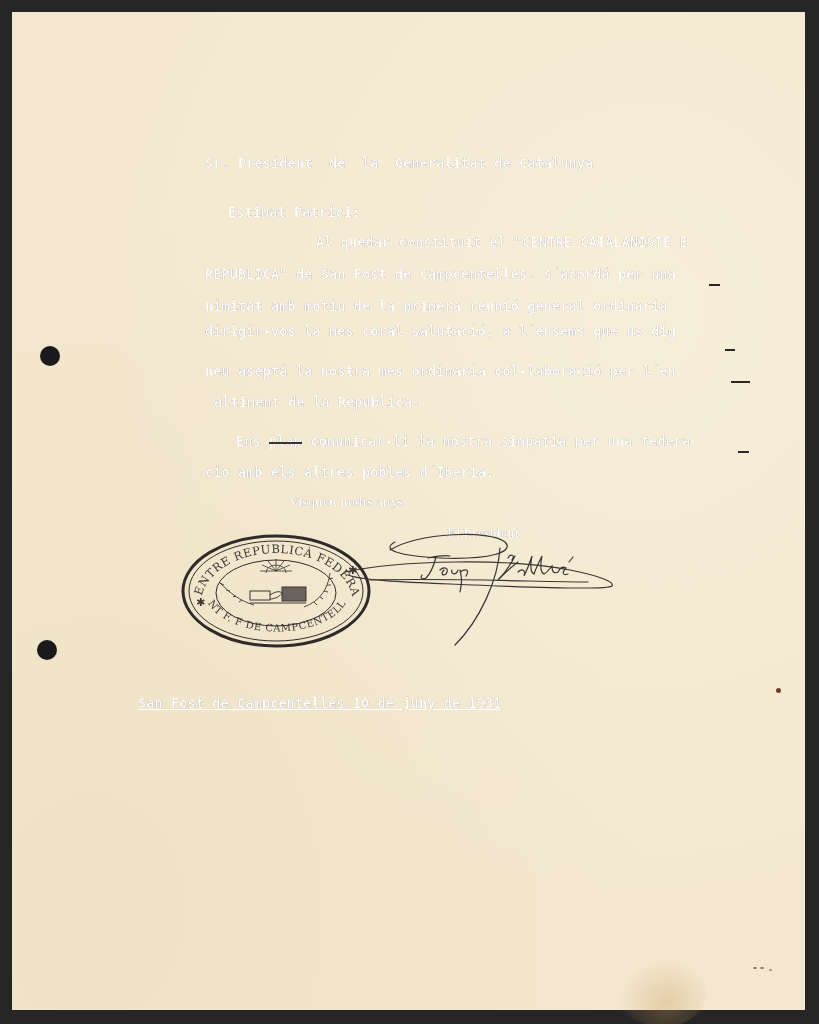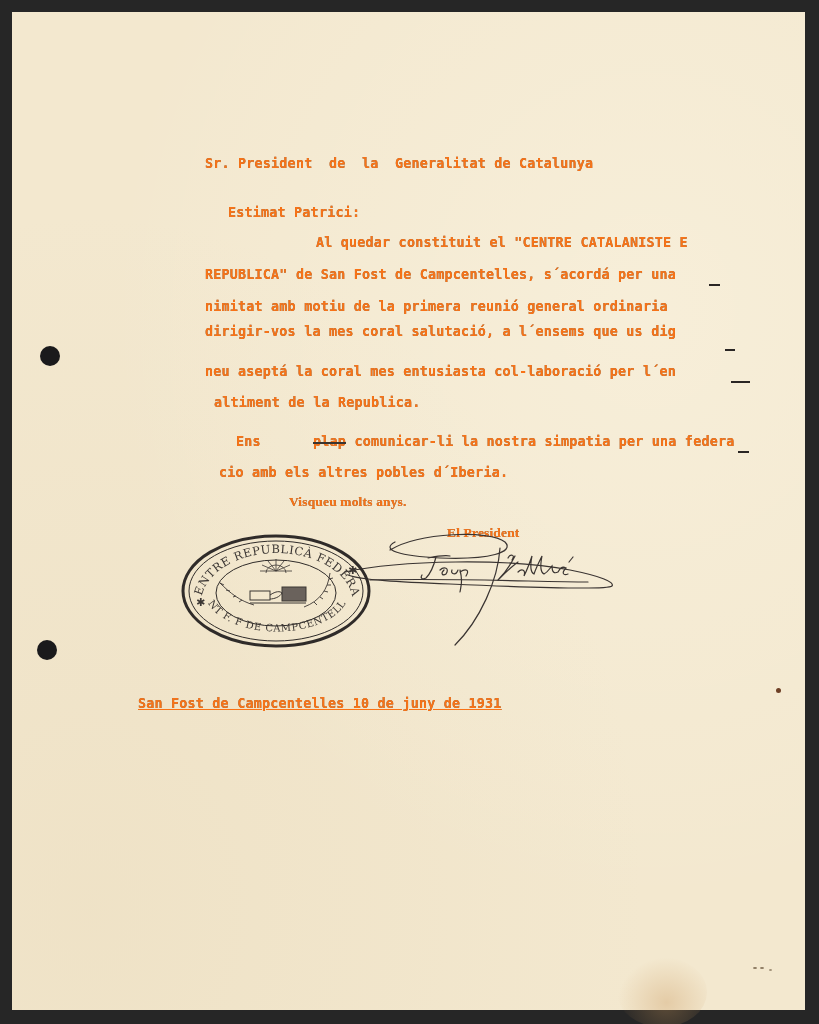--- a/index.html
+++ b/index.html
@@ -24,27 +24,27 @@
     .stain {
       position: absolute; left: 605px; top: 945px; width: 90px; height: 70px;
       border-radius: 50%;
       background: radial-gradient(ellipse at 55% 65%, rgba(200,150,90,0.35), rgba(200,150,90,0) 70%);
     }
     .tw {
       position: absolute;
       font-family: "DejaVu Sans Mono", "Liberation Mono", monospace;
       font-weight: bold;
       font-size: 13.4px;
-      color: #f97316;
+      color: #ffffff;
       white-space: pre;
       letter-spacing: 0.2px;
       line-height: 1;
       text-shadow: 0 0 0.6px rgba(40,35,30,0.7);
     }
-    .strike { position: relative; margin-left: 44px; }
+    .strike { position: relative; }
     .strike::after {
       content: ""; position: absolute; left: 0; right: 0; top: 55%;
       height: 2px; background: #3a3430;
     }
     svg { position: absolute; }
     .stamp-text {
       font-family: "DejaVu Serif", "Liberation Serif", serif;
       font-size: 11.5px; fill: #3b3633; letter-spacing: 0.6px;
     }
   </style>
@@ -61,30 +61,30 @@
   <div class="stain"></div>
 </div>
 
 <div class="tw" style="left:205px; top:157px;">Sr. President  de  la  Generalitat de Catalunya</div>
 <div class="tw" style="left:228px; top:206px;">Estimat Patrici:</div>
 
 <div class="tw" style="left:316px; top:236px;">Al quedar constituit el "CENTRE CATALANISTE E</div>
 <div class="tw" style="left:205px; top:268px;">REPUBLICA" de San Fost de Campcentelles, s´acordá per una</div>
 <div class="tw" style="left:205px; top:300px;">nimitat amb motiu de la primera reunió general ordinaria</div>
 <div class="tw" style="left:205px; top:325px;">dirigir-vos la mes coral salutació, a l´ensems que us dig</div>
-<div class="tw" style="left:205px; top:365px;">neu aseptá la coral mes entusiasta col-laboració per l´en</div>
+<div class="tw" style="left:205px; top:365px;">neu aseptá la nostra mes ordinaria col-laboració per l´en</div>
 <div class="tw" style="left:214px; top:396px;">altiment de la Republica.</div>
 
 <div style="position:absolute; left:709px; top:284px; width:11px; height:2px; background:#2a2624;"></div>
 <div style="position:absolute; left:725px; top:349px; width:10px; height:2px; background:#2a2624;"></div>
 <div style="position:absolute; left:731px; top:381px; width:19px; height:2px; background:#2a2624;"></div>
 <div style="position:absolute; left:738px; top:451px; width:11px; height:2px; background:#2a2624;"></div>
 
 <div class="tw" style="left:236px; top:435px;"><span>Ens</span> <span class="strike">plap</span> <span>comunicar-li la nostra simpatia per una federa</span></div>
-<div class="tw" style="left:219px; top:466px;">cio amb els altres pobles d´Iberia.</div>
+<div class="tw" style="left:205px; top:466px;">cio amb els altres pobles d´Iberia.</div>
 
 <div class="tw" style="left:289px; top:495px;font-family:Liberation Serif, serif;">Visqueu molts anys.</div>
 <div class="tw" style="left:447px; top:526px;font-family:Liberation Serif, serif;">El President</div>
 
 <svg style="left:340px; top:520px;" width="290" height="130" viewBox="0 0 290 130">
   <g fill="none" stroke="#3a3432" stroke-width="1.2" stroke-linecap="round">
     <path d="M50 30 C 80 12, 150 10, 165 22 C 175 32, 150 40, 100 38 C 60 36, 40 30, 55 22"></path>
     <path d="M5 52 C 60 40, 170 38, 230 50 C 260 56, 275 62, 272 66 C 268 70, 200 68, 110 64 C 60 62, 20 60, 8 55"></path>
     <path d="M30 60 C 120 58, 200 62, 248 62"></path>
     <path d="M160 28 C 158 60, 140 100, 115 125"></path>

